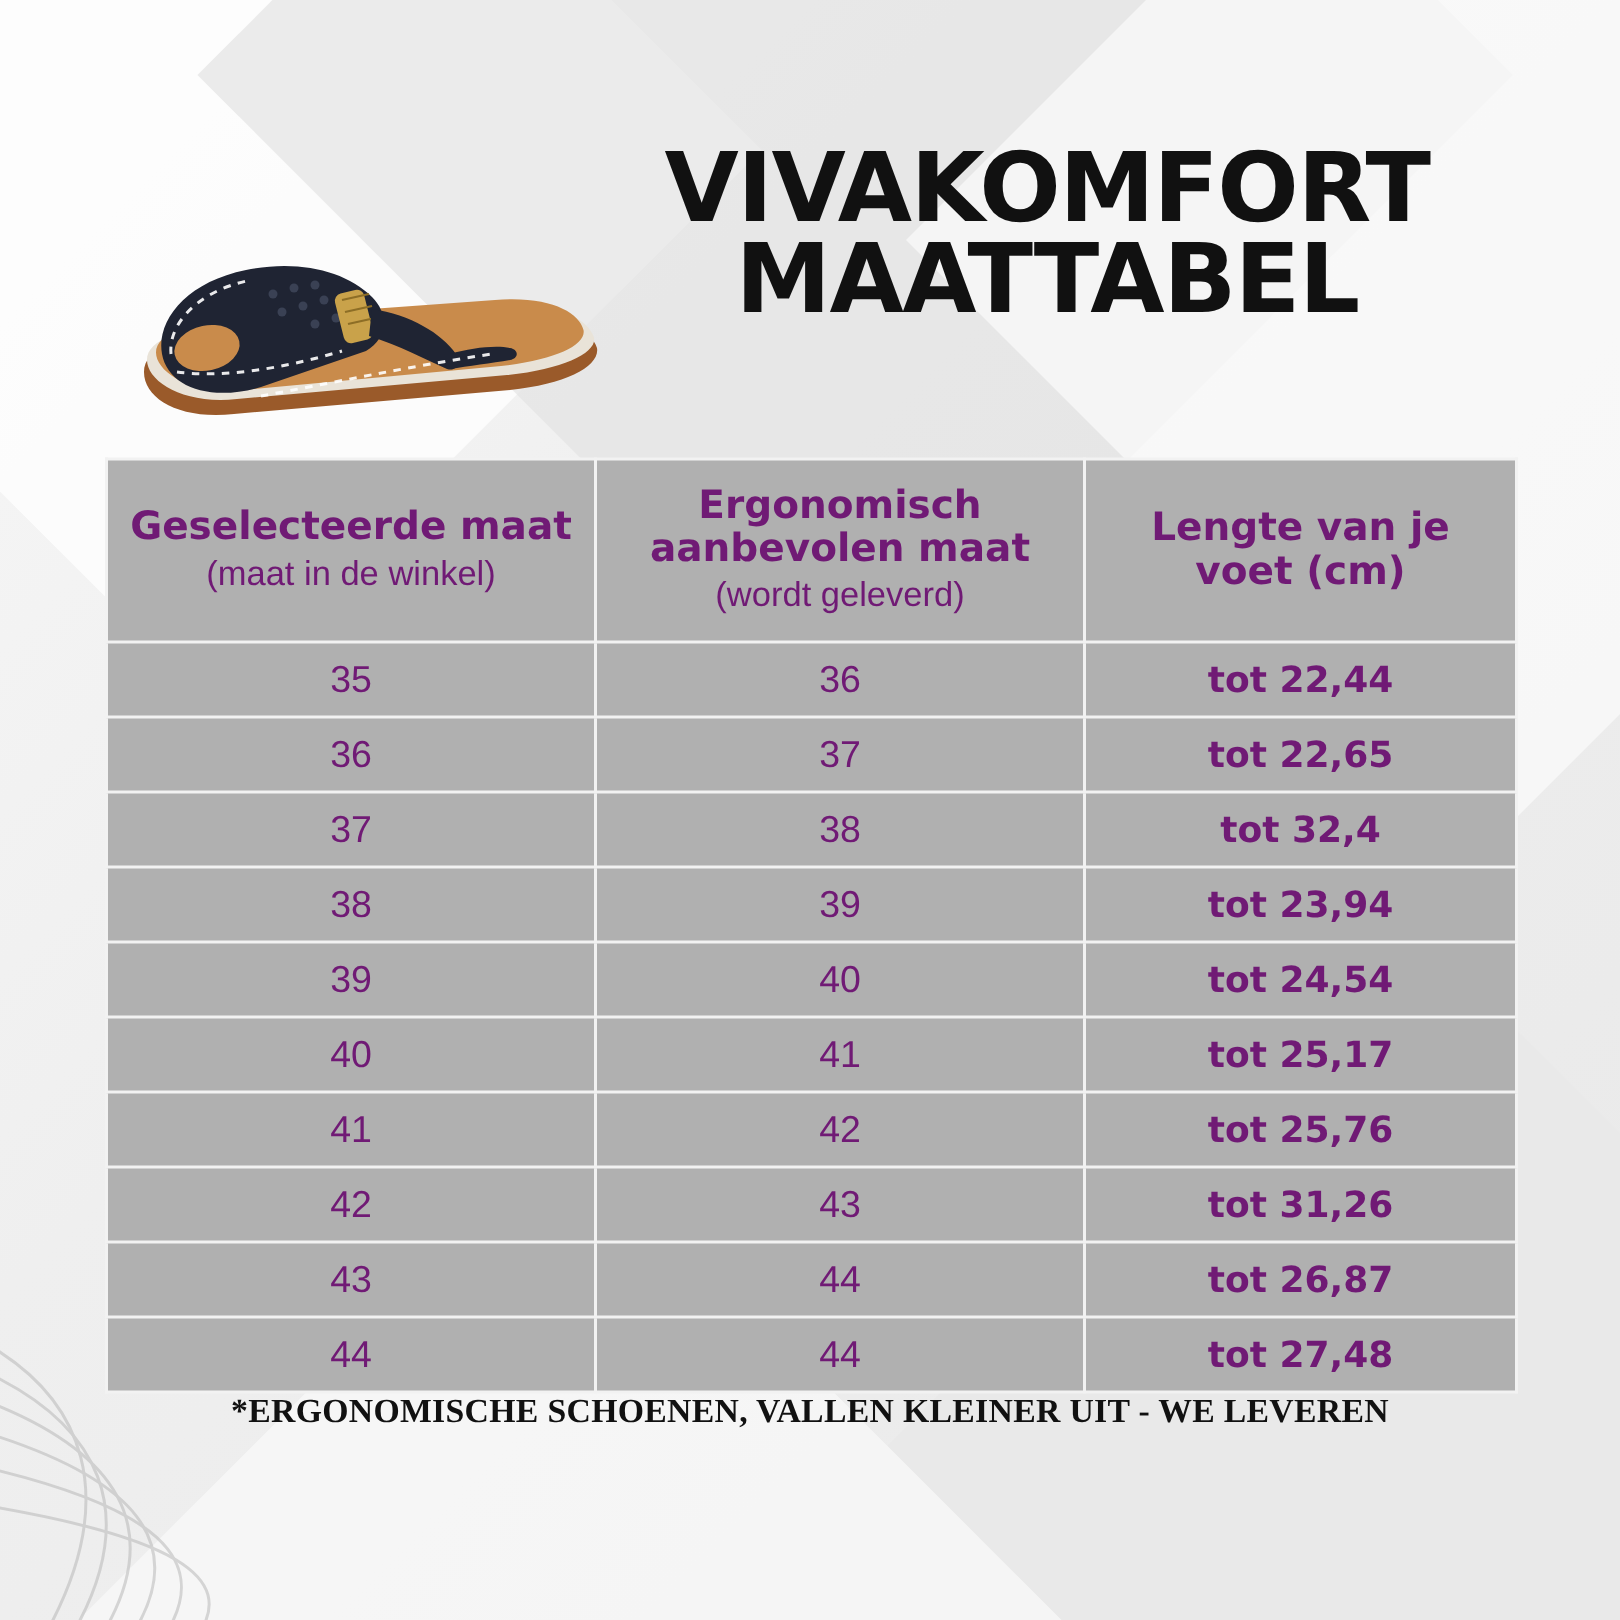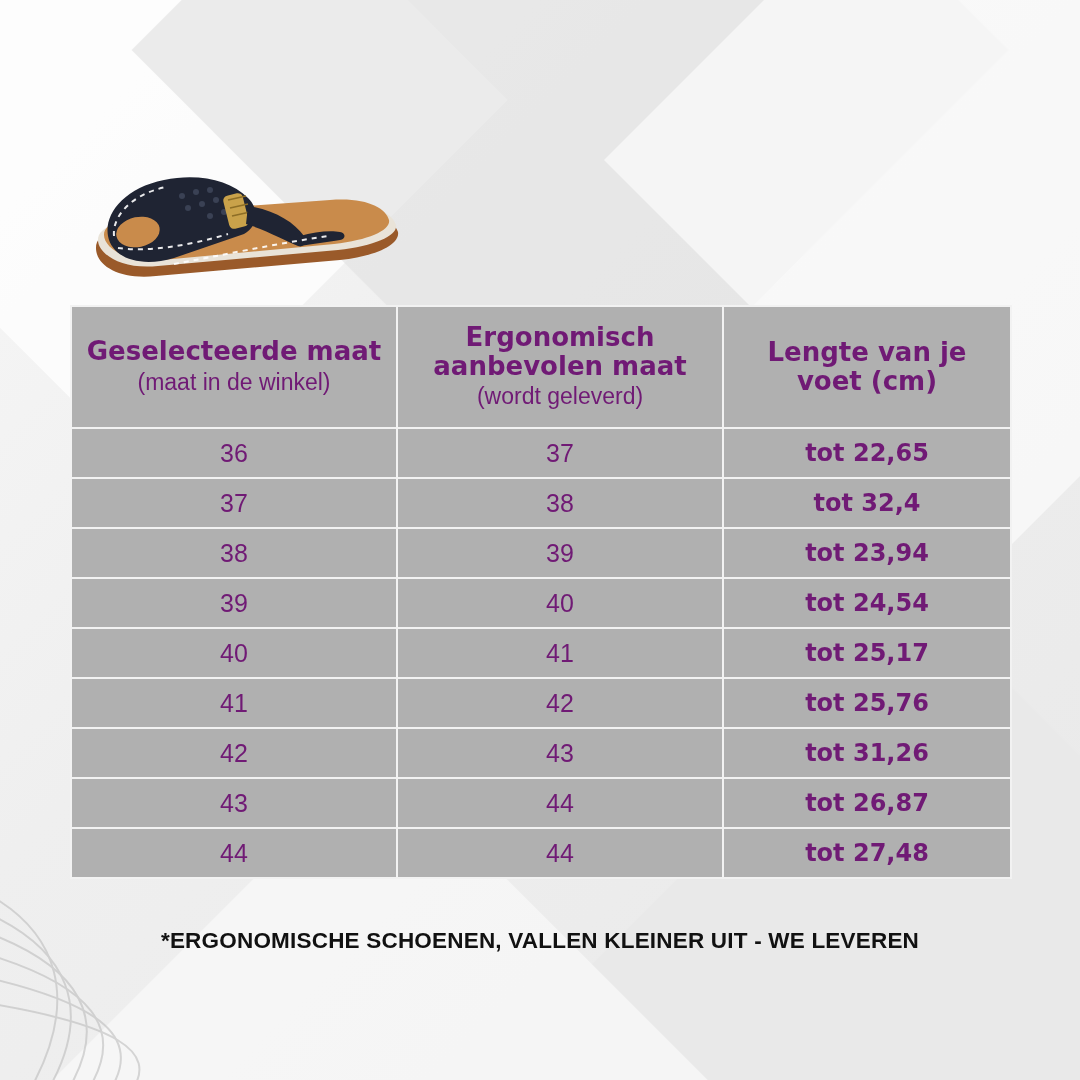--- a/index.html
+++ b/index.html
@@ -155,21 +155,21 @@
   col.c2 { width: 326px; }
   col.c3 { width: 288px; }
 
   
   .footnote {
     position: absolute;
     left: 70px;
     top: 925px;
     width: 940px;
     text-align: center;
-    font-family: Liberation Sans, sans-serif;
+    font-family: Liberation Serif, serif;
     font-weight: bold;
     font-size: 22.5px;
     line-height: 1.45;
     color: #111111;
     letter-spacing: 0.2px;
   }
 </style>
 </head>
 <body>
 
@@ -226,20 +226,24 @@
       <path d="M170 66 C 196 70, 216 82, 226 96 C 230 102, 226 108, 220 106 C 206 100, 188 90, 168 84 Z" fill="#1f2433"></path>
       <path d="M222 96 C 236 92, 252 90, 262 92 C 268 93, 268 99, 262 100 C 250 102, 234 104, 222 106 Z" fill="#1f2433"></path>
 
       <g stroke="#ffffff" stroke-width="2" stroke-dasharray="5 5" fill="none" opacity="0.9">
         <path d="M36 96 C 34 76, 54 54, 88 47"></path>
         <path d="M40 108 C 70 112, 110 106, 150 94"></path>
         <path d="M96 124 C 140 116, 196 104, 250 96"></path>
       </g>
     </svg>
 
+    <div class="title-block">
+      <div class="title-line">VIVAKOMFORT</div>
+      <div class="title-line">MAATTABEL</div>
+    </div>
   </div>
 
   <div class="table-wrap">
     <table class="size-table">
       <colgroup>
         <col class="c1">
           <col class="c2">
           <col class="c3">
       </colgroup>
       <thead>
@@ -252,20 +256,25 @@
             <span class="th-main">Ergonomisch aanbevolen maat</span>
             <span class="th-sub">(wordt geleverd)</span>
           </th>
           <th>
             <span class="th-main">Lengte van je voet (cm)</span>
           </th>
         </tr>
       </thead>
       <tbody>
           <tr>
+            <td>35</td>
+            <td>36</td>
+            <td class="len">tot 22,44</td>
+          </tr>
+          <tr>
             <td>36</td>
             <td>37</td>
             <td class="len">tot 22,65</td>
           </tr>
           <tr>
             <td>37</td>
             <td>38</td>
             <td class="len">tot 32,4</td>
           </tr>
           <tr>

